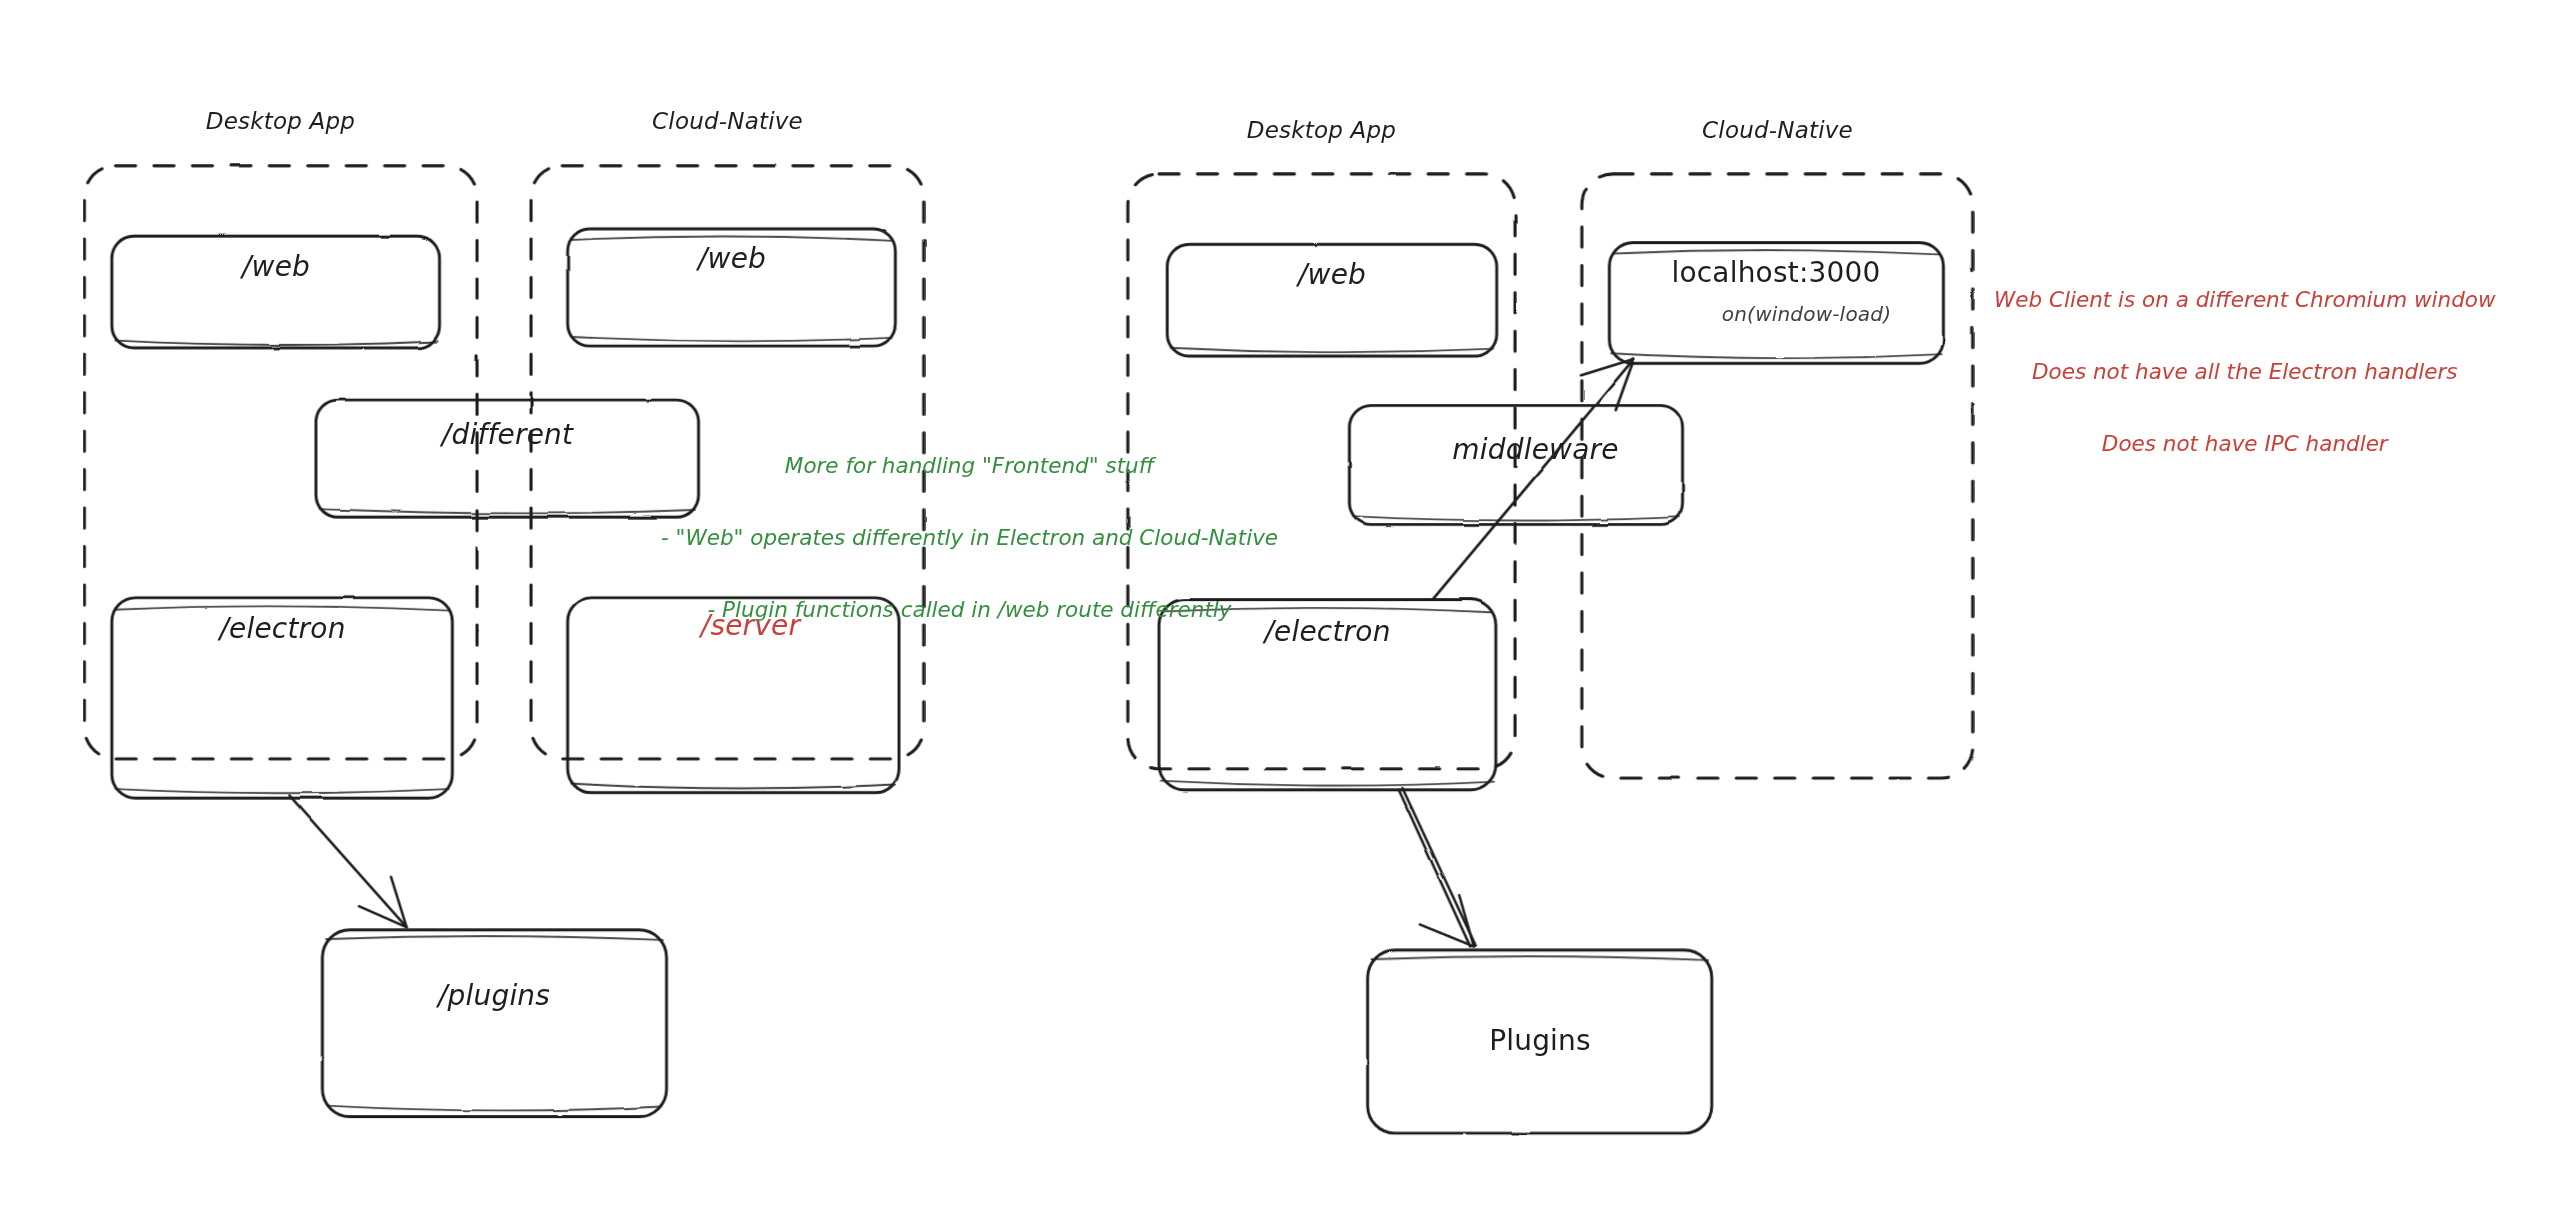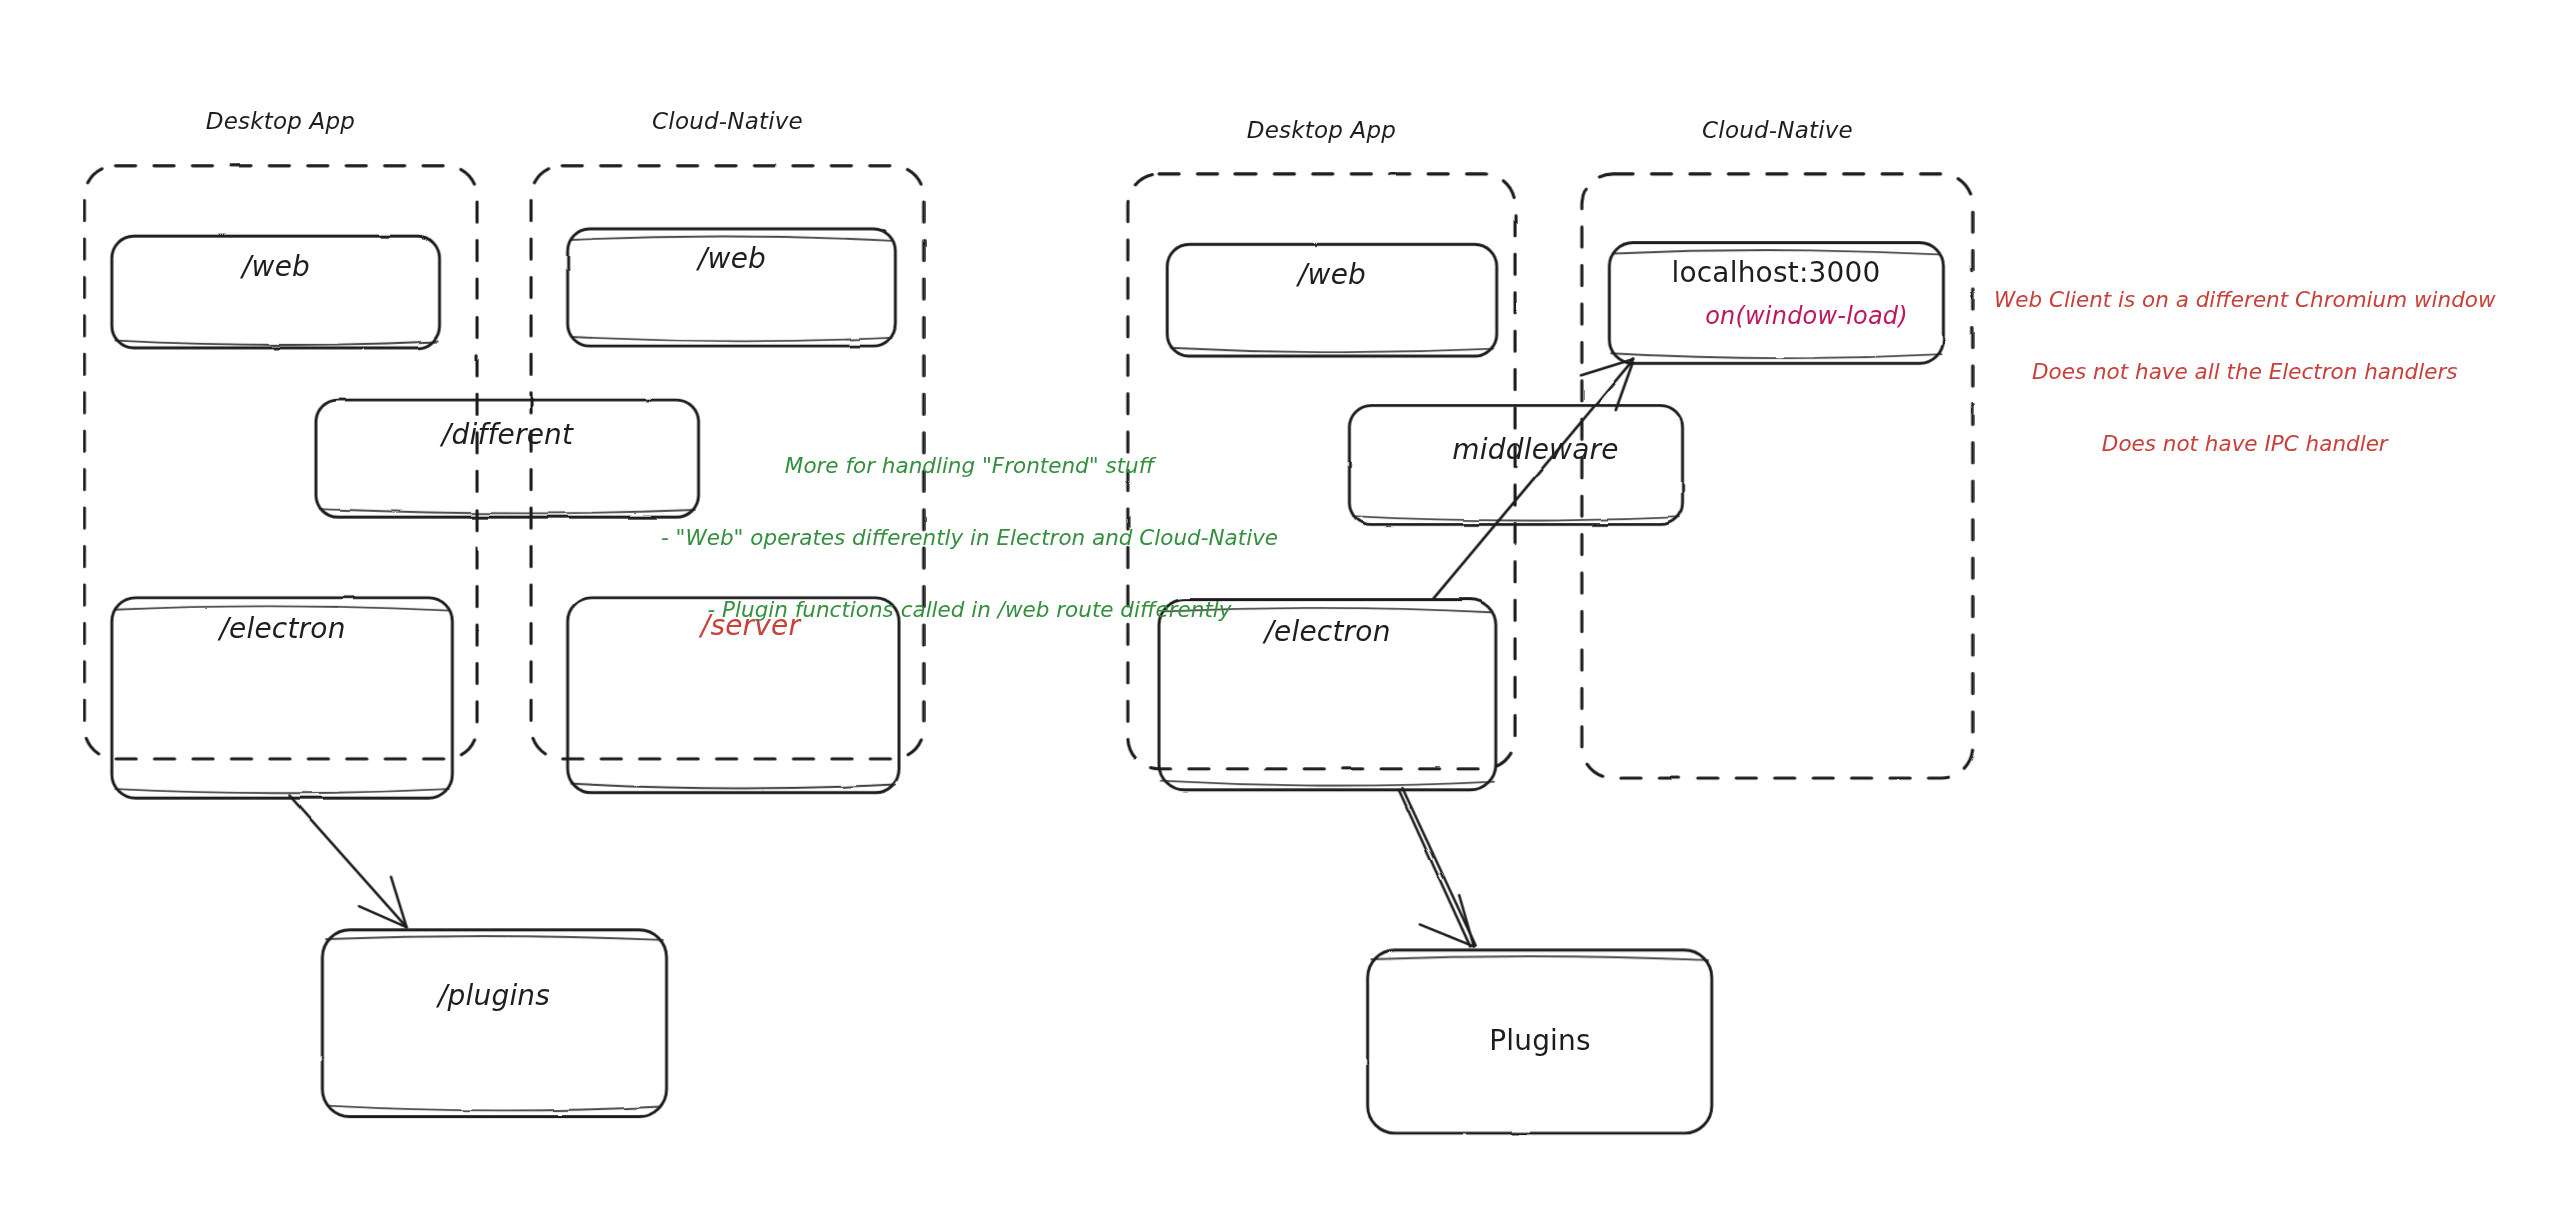--- a/index.html
+++ b/index.html
@@ -52,22 +52,22 @@
   .box-label {
     font-size: 28px;
     color: #1e1e1e;
     font-style: italic;
     text-align: center;
     white-space: pre;
   }
   .box-label.red { color: #c9403a; }
 
   .sub-label {
-    font-size: 24px;
-    color: #be185d;
+    font-size: 20px;
+    color: #404040;
     font-style: italic;
     white-space: pre;
   }
 
   .note {
     position: absolute;
     font-size: 21.5px;
     line-height: 24px;
     font-style: italic;
     white-space: pre;

